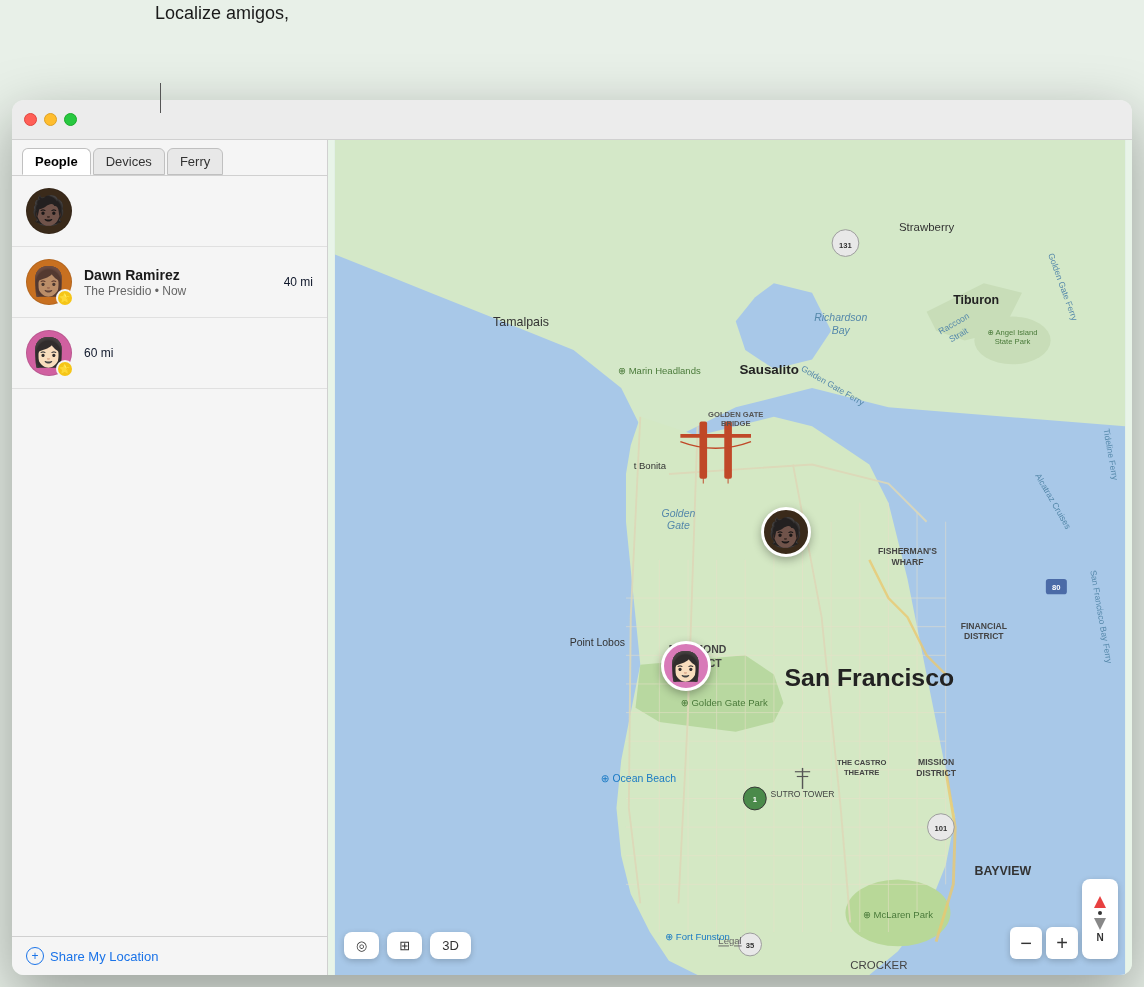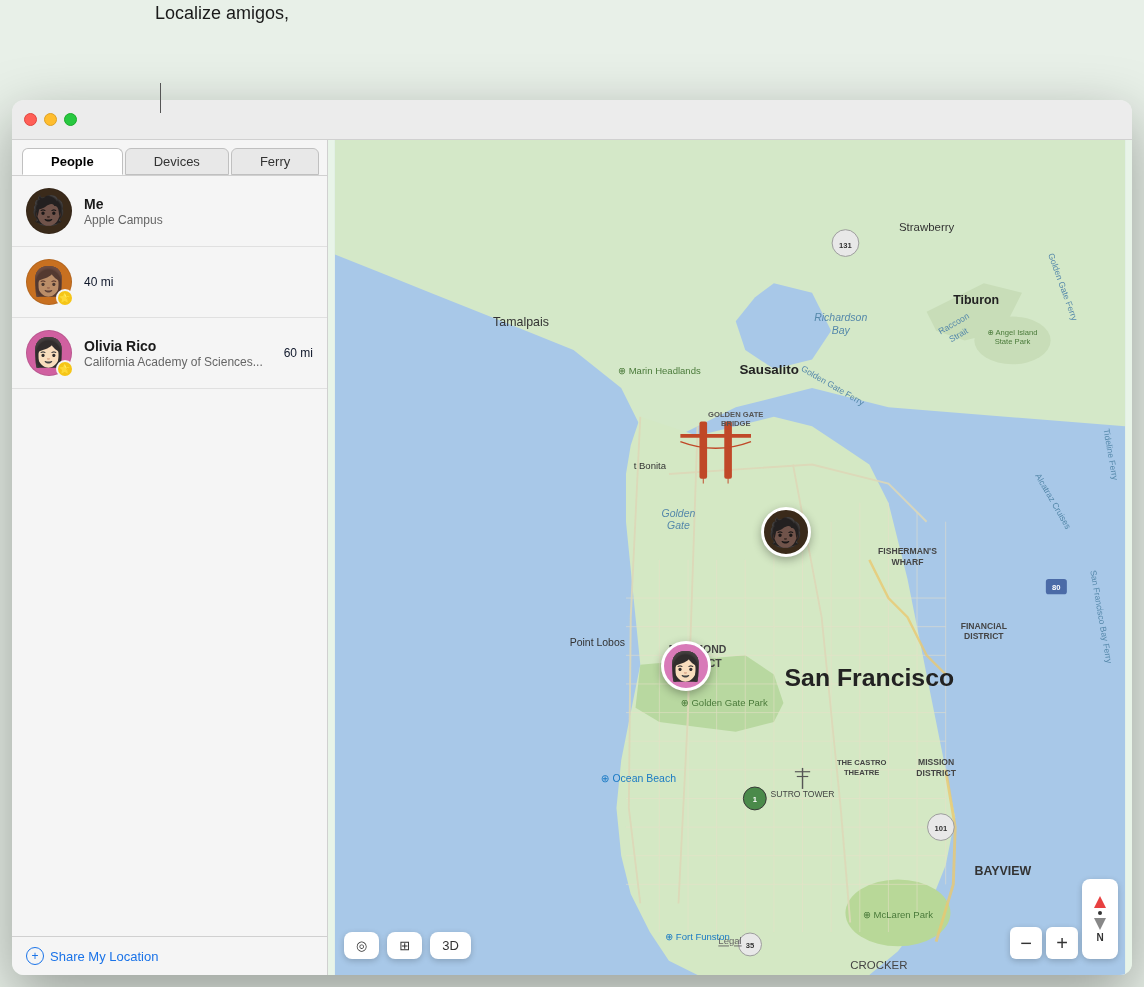--- a/index.html
+++ b/index.html
@@ -90,21 +90,21 @@
 
     
     .tabs {
       display: flex;
       padding: 8px 10px 0 10px;
       gap: 0;
       background: #f5f5f5;
       border-bottom: 1px solid #d0d0d0;
     }
     .tab {
-      padding: 5px 28px;
+      padding: 5px 12px;
       font-size: 13px;
       font-weight: 500;
       color: #333;
       cursor: pointer;
       border: 1px solid #c0c0c0;
       background: #e8e8e8;
       border-radius: 6px 6px 0 0;
       margin-right: 2px;
       user-select: none;
     }
@@ -373,47 +373,43 @@
       </div>
 
       <div class="people-list">
 
         <div class="person-item">
           <div class="avatar">
             <div class="avatar-circle avatar-me">
               <div class="avatar-emoji">🧑🏿</div>
             </div>
           </div>
-          <div class="person-info">
-            <div class="person-name">Me</div>
-            <div class="person-location">Apple Campus</div>
-          </div>
           <div class="person-distance"></div>
         </div>
 
         <div class="person-item">
           <div class="avatar">
             <div class="avatar-circle avatar-dawn">
               <div class="avatar-emoji">👩🏽</div>
             </div>
             <div class="avatar-badge">⭐</div>
           </div>
+          <div class="person-info">
+            <div class="person-name">Dawn Ramirez</div>
+            <div class="person-location">The Presidio • Now</div>
+          </div>
           <div class="person-distance">40 mi</div>
         </div>
 
         <div class="person-item">
           <div class="avatar">
             <div class="avatar-circle avatar-olivia">
               <div class="avatar-emoji">👩🏻</div>
             </div>
             <div class="avatar-badge">⭐</div>
-          </div>
-          <div class="person-info">
-            <div class="person-name">Olivia Rico</div>
-            <div class="person-location">California Academy of Sciences...</div>
           </div>
           <div class="person-distance">60 mi</div>
         </div>
 
       </div>
 
       <div class="sidebar-footer">
         <div class="share-icon">+</div>
         <span>Share My Location</span>
       </div>

